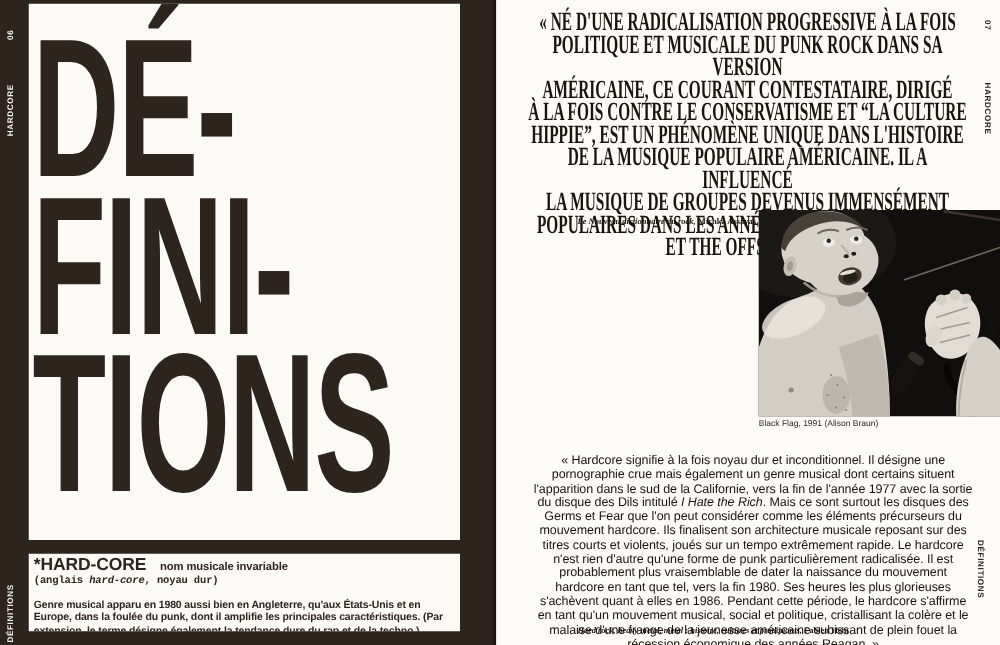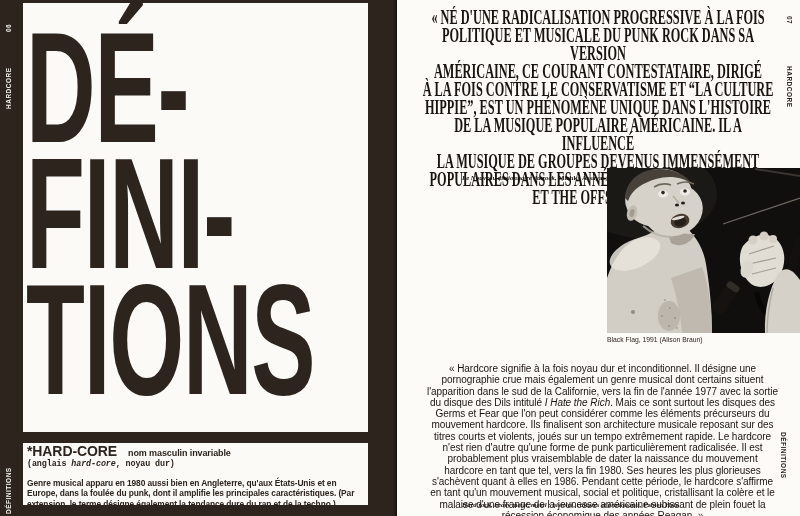--- a/index.html
+++ b/index.html
@@ -73,21 +73,21 @@
     <div class="spine white rot-ccw" style="left:5px;top:514px;">DÉFINITIONS</div>
 
     <div class="white-box-1">
       <div class="headline">DÉ-
 FINI-
 TIONS</div>
     </div>
 
     <div class="white-box-2">
       <div>
-        <span class="def-term">*HARD-CORE</span><span class="def-pos">nom masculin invariable</span>
+        <span class="def-term">*HARD-CORE</span><span class="def-pos">nom musicale invariable</span>
       </div>
       <div class="def-ety">
         <span>(anglais </span><span class="it">hard-core</span><span>, noyau dur)</span>
       </div>
       <div class="def-body">Genre musical apparu en 1980 aussi bien en Angleterre, qu'aux États-Unis et en Europe, dans la foulée du punk, dont il amplifie les principales caractéristiques. (Par extension, le terme désigne également la tendance dure du rap et de la techno.)</div>
     </div>
 
     <div class="gutter-shade"></div>
   </div>
 

